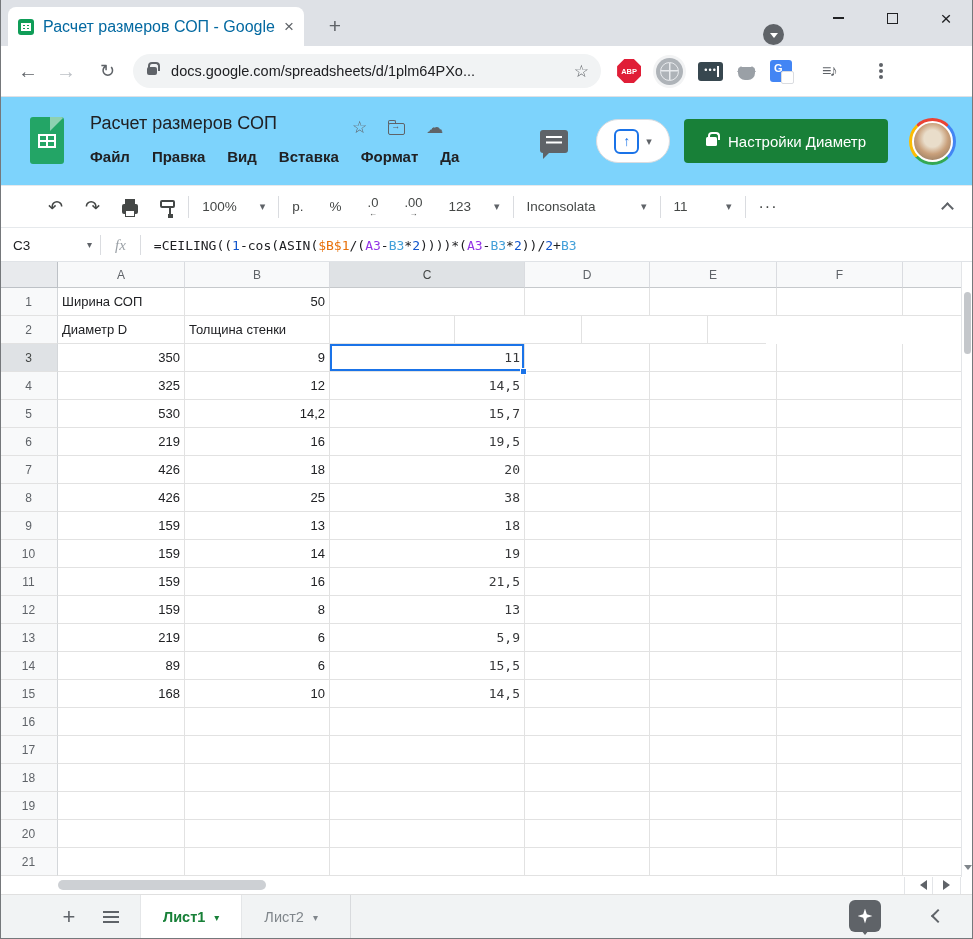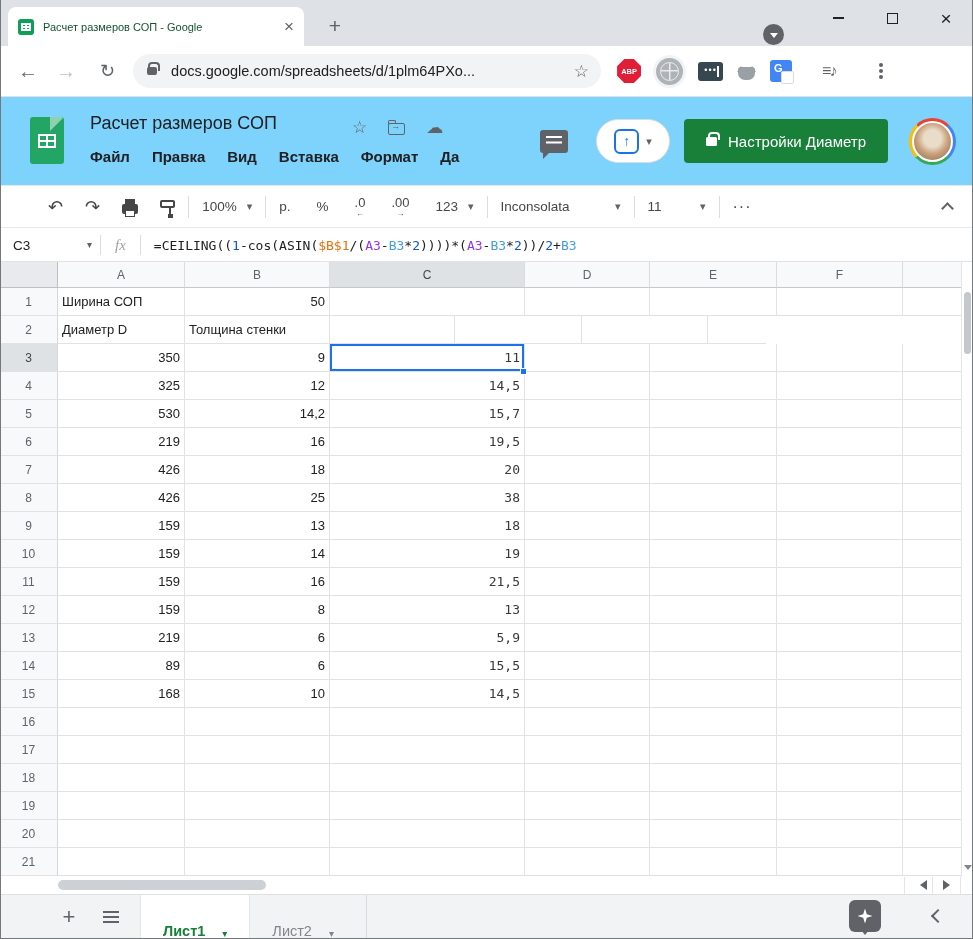--- a/index.html
+++ b/index.html
@@ -11,21 +11,21 @@
   .tabstrip{position:absolute;top:0;left:0;right:0;height:46px;background:#DEE1E6;}
   .tab{position:absolute;left:8px;top:7px;width:296px;height:39px;background:#fff;border-radius:8px 8px 0 0;display:flex;align-items:center;padding:0 10px;}
   .favicon{width:16px;height:16px;background:#0F9D58;border-radius:3px;position:relative;flex:0 0 16px;}
   .favicon::before{content:"";position:absolute;left:3px;top:4px;right:3px;bottom:4px;background:
      linear-gradient(#fff,#fff) left top/100% 2px no-repeat,
      linear-gradient(#fff,#fff) center/100% 2px no-repeat,
      linear-gradient(#fff,#fff) left bottom/100% 2px no-repeat,
      linear-gradient(#fff,#fff) center/2px 100% no-repeat,
      linear-gradient(#fff,#fff) left/2px 100% no-repeat,
      linear-gradient(#fff,#fff) right/2px 100% no-repeat;}
-  .tab-title{margin-left:9px;font-size:11px;color:#14532d;white-space:nowrap;overflow:hidden;flex:1;}
+  .tab-title{margin-left:9px;font-size:16px;color:#0369a1;white-space:nowrap;overflow:hidden;flex:1;}
   .tab-close{margin-left:6px;color:#5F6368;font-size:17px;line-height:1;flex:0 0 auto;}
   .newtab{position:absolute;left:322px;top:13px;width:26px;height:26px;color:#5F6368;font-size:21px;font-weight:300;display:flex;align-items:center;justify-content:center;}
   .tabsearch{position:absolute;left:763px;top:24px;width:21px;height:21px;border-radius:50%;background:#5F6368;display:flex;align-items:center;justify-content:center;}
   .tabsearch i{border:4px solid transparent;border-top:5px solid #fff;margin-top:5px;}
   .wincontrols{position:absolute;right:0;top:0;height:44px;display:flex;}
   .winbtn{width:54px;height:44px;display:flex;align-items:center;justify-content:center;padding-bottom:8px;color:#202124;}
   .ic-min{width:11px;height:2px;background:#202124;}
   .ic-max{width:11px;height:11px;border:1px solid #202124;}
   .ic-close{font-size:19px;font-weight:300;line-height:1;}
 
@@ -92,21 +92,21 @@
   .ftoolbar{position:absolute;top:185px;left:0;right:0;height:43px;background:#fff;border-top:1px solid #E6E9EC;border-bottom:1px solid #E6E9EC;display:flex;align-items:center;color:#444746;}
   .ticon{font-size:18px;line-height:1;color:#444746;}
   .tsep{width:1px;height:22px;background:#DADCE0;margin:0 13px;}
   .tgroup{display:flex;align-items:center;gap:22px;}
   .icon-print{width:16px;height:10px;background:#444746;border-radius:2px;position:relative;margin-top:5px;}
   .icon-print::before{content:"";position:absolute;top:-5px;left:3px;right:3px;height:5px;background:#444746;}
   .icon-print::after{content:"";position:absolute;left:3px;right:3px;bottom:-3px;height:5px;background:#fff;border:1.4px solid #444746;}
   .icon-roller{width:15px;height:8px;border:2px solid #444746;border-radius:2px;position:relative;margin-top:-6px;}
   .icon-roller::before{content:"";position:absolute;right:2px;top:6px;width:2px;height:7px;background:#444746;}
   .icon-roller::after{content:"";position:absolute;right:0px;top:12px;width:5px;height:4px;background:#444746;}
-  .tlabel{font-size:13.5px;color:#444746;display:flex;align-items:center;gap:10px;}
+  .tlabel{font-size:13.5px;color:#444746;display:flex;align-items:center;gap:23px;}
   .fmt{display:inline-flex;flex-direction:column;align-items:center;line-height:1;font-size:13px;}
   .fmt small{font-size:8px;margin-top:1px;}
   .chev-up{width:9px;height:9px;border-left:2px solid #5F6368;border-top:2px solid #5F6368;transform:rotate(45deg);margin:4px 21px 0 auto;}
 
   
   .fbar{position:absolute;top:229px;left:0;right:0;height:33px;background:#fff;border-bottom:1px solid #E0E3E7;display:flex;align-items:center;}
   .namebox{width:100px;display:flex;align-items:center;padding-left:13px;font-size:13.5px;color:#202124;}
   .namebox .caret{margin-left:auto;margin-right:8px;font-size:10px;}
   .fsep{width:1px;height:20px;background:#DADCE0;}
   .fx{font-family:"Liberation Serif",serif;font-style:italic;font-size:15px;color:#9AA0A6;margin:0 14px;}
@@ -137,21 +137,21 @@
   .harrow.left{right:46px;border-right:7px solid #5F6368;}
   .harrow.right{right:18px;border-left:7px solid #5F6368;}
   .hline{position:absolute;top:0;bottom:0;width:1px;background:#E3E5E8;}
 
   
   .sbar{position:absolute;top:894px;left:0;right:0;bottom:0;background:#F1F3F4;border-top:1px solid #E0E0E0;display:flex;align-items:stretch;}
   .sbar .addsheet{width:30px;margin-left:54px;display:flex;align-items:center;justify-content:center;font-size:22px;font-weight:300;color:#5F6368;}
   .allsheets{width:30px;margin-left:12px;display:flex;align-items:center;justify-content:center;}
   .allsheets i{width:16px;height:2.5px;background:#5F6368;box-shadow:0 -5px 0 #5F6368,0 5px 0 #5F6368;}
   .sheet-tabs{display:flex;margin-left:14px;}
-  .stab{display:flex;align-items:flex-end;gap:17px;padding:0 22px;font-size:14.5px;color:#80868B;}
+  .stab{display:flex;align-items:center;gap:9px;padding:0 22px;font-size:14.5px;color:#80868B;}
   .stab .stab-caret{font-size:10px;color:#80868B;}
   .stab.active{background:#fff;border-left:1px solid #E4E6E8;border-right:1px solid #E4E6E8;}
   .stab.active .stab-label{color:#188038;font-weight:700;}
   .stab.active .stab-caret{color:#188038;}
   .sbar-div{width:1px;background:#D8DADD;margin-left:10px;}
   .explore{position:absolute;left:849px;top:5px;width:32px;height:32px;background:#5F6368;border-radius:6px;display:flex;align-items:center;justify-content:center;}
   .explore::after{content:"";position:absolute;bottom:-7px;left:12px;border:4px solid transparent;border-top:5px solid #5F6368;}
   .explore .star4{width:15px;height:15px;background:#fff;clip-path:polygon(50% 0,62% 38%,100% 50%,62% 62%,50% 100%,38% 62%,0 50%,38% 38%);}
   .chev-left{position:absolute;right:30px;top:16px;width:10px;height:10px;border-left:2.4px solid #5F6368;border-bottom:2.4px solid #5F6368;transform:rotate(45deg);}
 </style>

